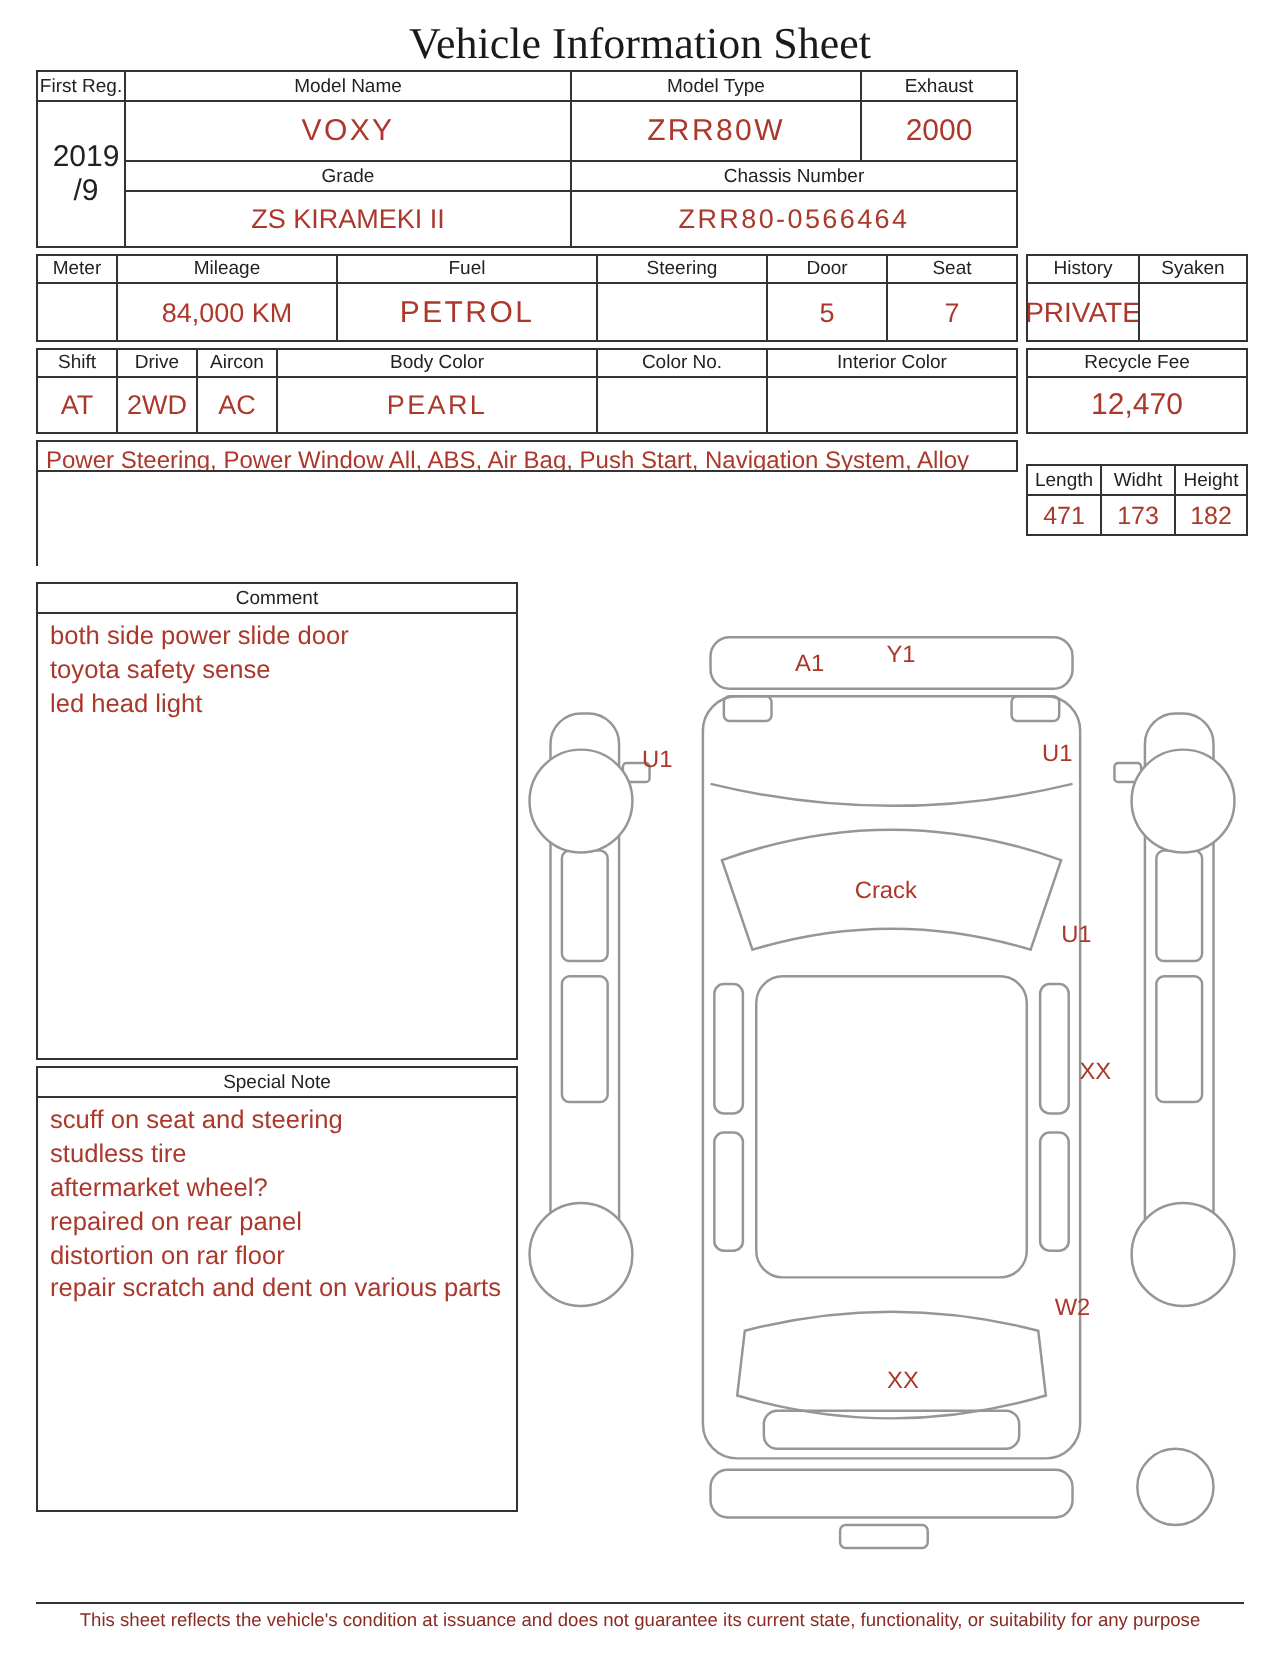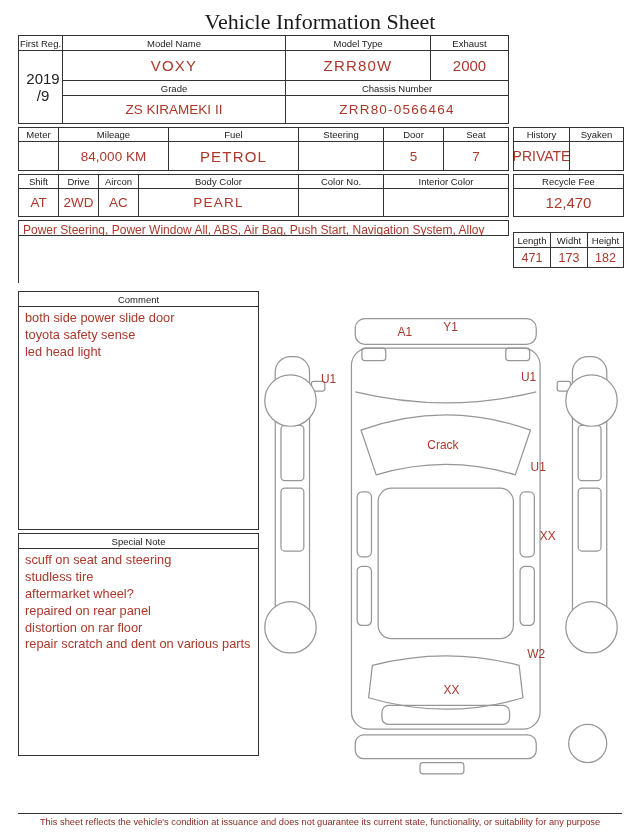--- a/index.html
+++ b/index.html
@@ -25,21 +25,21 @@
 .firstreg{flex-direction:column;align-items:center;justify-content:center;padding-left:5px;font-size:15px;color:#222;line-height:1.15}
 .equip{white-space:normal !important;align-items:flex-start !important;justify-content:flex-start !important;text-align:left;padding:2px 4px;line-height:1.25;font-size:12px}
 .main{display:flex;margin:8px 18px 0 18px}
 .notecol{width:241px;display:flex;flex-direction:column;gap:3px}
 .notebox{border:1px solid var(--border,#333);background:#fff}
 .cbox{height:239px}
 .sbox{height:223px}
 .nb-hdr{border-bottom:1px solid var(--border,#333);font-size:9.5px;text-align:center;padding:2px 0 1px;color:#222}
 .nb-body{padding:3px 6px;font-size:12.8px;color:var(--red,#ab382b);line-height:1.32;overflow:hidden}
 .diagram{flex:1;display:flex;justify-content:flex-end;align-items:flex-start;padding-top:4px}
-.footer{position:absolute;left:18px;right:18px;bottom:8px;border-top:1px solid var(--border,#333);padding-top:3px;font-size:9.3px;color:var(--footer-red,#8a2a22);text-align:center;white-space:nowrap;overflow:hidden}
+.footer{position:absolute;left:18px;right:18px;bottom:20px;border-top:1px solid var(--border,#333);padding-top:3px;font-size:9.3px;color:var(--footer-red,#8a2a22);text-align:center;white-space:nowrap;overflow:hidden}
 </style>
 </head>
 <body>
 
 <div class="page">
 
   <div class="title">Vehicle Information Sheet</div>
 
   <div class="band first">
     <div class="tbl b1l">

